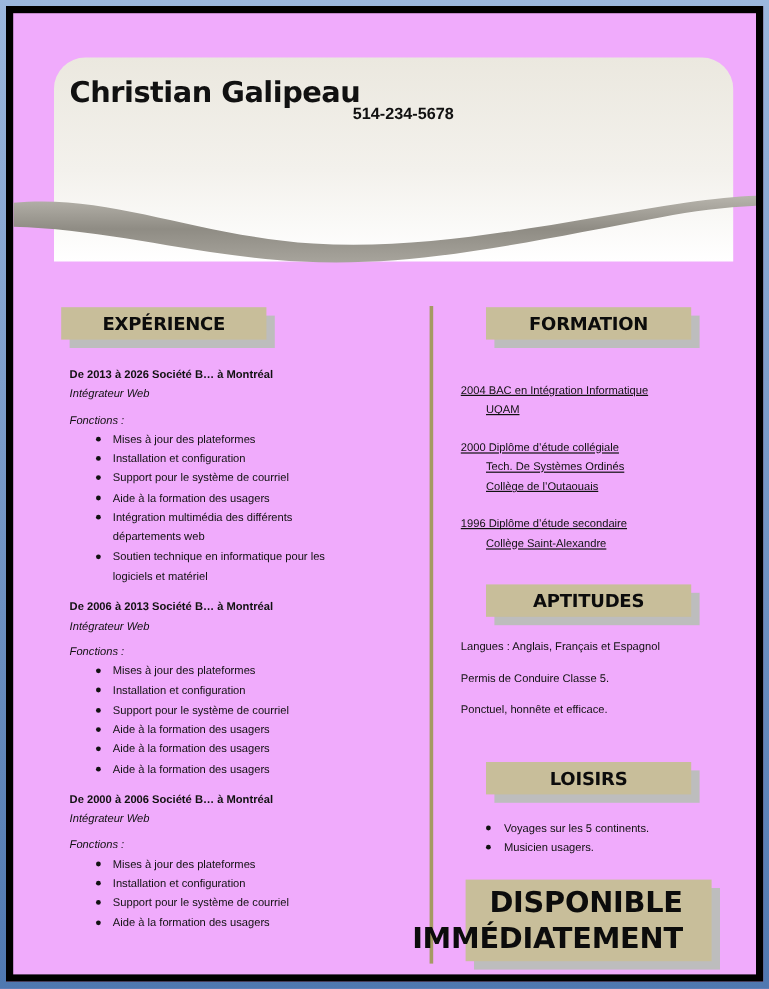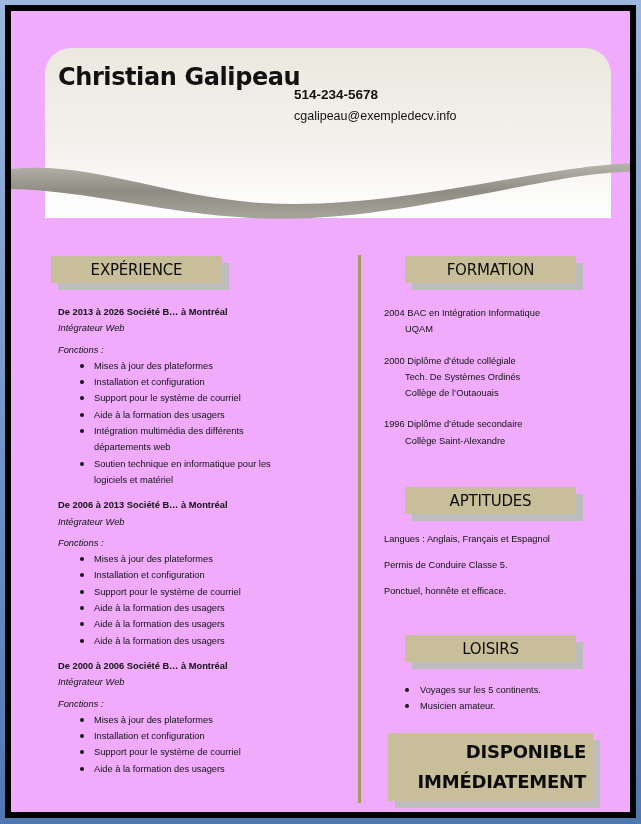--- a/index.html
+++ b/index.html
@@ -38,36 +38,36 @@
       letter-spacing: -0.4px;
     }
     .contact { position: absolute; left: 283px; font-family: "Liberation Sans", sans-serif; color: #111; }
     .addr { top: 55px; font-size: 12.5px; }
     .phone { top: 76px; font-size: 13.5px; font-weight: bold; }
     .email { top: 98px; font-size: 12.5px; }
 
     .banner {
       position: absolute; background: #c8be9a; color: #0c0c0c;
       box-shadow: 7px 7px 0 #bdbdbd;
-      font-family: "DejaVu Sans", sans-serif; font-weight: normal;
+      font-family: "DejaVu Sans", sans-serif; font-weight: bold;
       display: flex; align-items: center; justify-content: center;
     }
     .title-banner {
       left: 65px; top: 128px; width: 499px; height: 38px;
       font-size: 21px; font-weight: bold; letter-spacing: -0.2px;
     }
     .sec-banner { height: 27px; font-size: 15px; letter-spacing: -0.2px; }
     .sec-exp { left: 40px; top: 245px; width: 171px; }
     .sec-form { left: 394px; top: 245px; width: 171px; }
     .sec-apt { left: 394px; top: 476px; width: 171px; }
     .sec-loi { left: 394px; top: 624px; width: 171px; }
     .dispo {
       left: 377px; top: 722px; width: 205px; height: 68px;
       flex-direction: column; align-items: flex-end; justify-content: center;
-      padding-right: 7px; font-size: 18px; line-height: 30px;
+      padding-right: 24px; font-size: 24px; line-height: 30px;
       font-weight: bold; letter-spacing: -0.2px;
     }
 
     .divider {
       position: absolute; left: 347px; top: 244px; width: 3px; height: 548px;
       background: #a49a63;
     }
 
     .col { position: absolute; font-size: 9.3px; color: #111; line-height: 16.3px; font-family: "Liberation Sans", sans-serif; }
     .left-col { left: 47px; top: 293px; width: 290px; }
@@ -75,21 +75,21 @@
     .job-title { font-weight: bold; }
     .job-role { font-style: italic; margin-bottom: 5px; }
     .job-label { margin-bottom: 0; font-style: italic; }
     ul.bullets { list-style: none; margin-left: 22px; margin-bottom: 9px; }
     ul.bullets li { position: relative; padding-left: 14px; }
     ul.bullets li::before {
       content: ""; position: absolute; left: 0; top: 6px;
       width: 4px; height: 4px; border-radius: 50%; background: #111;
     }
 
-    .right-col { left: 373px; top: 294px; width: 230px; }
+    .right-col { left: 373px; top: 306px; width: 230px; text-decoration: underline; }
     .edu { margin-bottom: 15px; }
     .edu .sub { padding-left: 21px; }
     .apt-col { left: 373px; top: 520px; width: 230px; }
     .apt-col div { margin-bottom: 9.5px; }
     .loi-col { left: 394px; top: 671px; width: 200px; }
     .loi-col ul.bullets { margin-left: 0; }
     .loi-col ul.bullets li { padding-left: 15px; }
   </style>
 </head>
 <body>
@@ -105,21 +105,20 @@
         <stop offset="0" stop-color="#b8b5ad"></stop>
         <stop offset="0.5" stop-color="#8f8c84"></stop>
         <stop offset="1" stop-color="#a7a49c"></stop>
       </linearGradient>
     </defs>
     <path d="M0,158 C80,150 150,185 250,192 C350,198 450,175 560,158 C590,154 610,152 631,152 L631,160 C600,161 570,164 540,170 C430,190 340,212 240,207 C150,202 80,180 0,178 Z" fill="url(#wg)"></path>
   </svg>
 
   <div class="name">Christian Galipeau</div>
   <div class="contact phone">514-234-5678</div>
-  <div class="contact email">cgalipeau@exempledecv.info</div>
 
 
   <div class="banner sec-banner sec-exp">EXPÉRIENCE</div>
   <div class="banner sec-banner sec-form">FORMATION</div>
   <div class="banner sec-banner sec-apt">APTITUDES</div>
   <div class="banner sec-banner sec-loi">LOISIRS</div>
 
   <div class="divider"></div>
 
   <div class="col left-col">
@@ -180,21 +179,21 @@
 
   <div class="col apt-col">
     <div>Langues : Anglais, Français et Espagnol</div>
     <div>Permis de Conduire Classe 5.</div>
     <div>Ponctuel, honnête et efficace.</div>
   </div>
 
   <div class="col loi-col">
     <ul class="bullets">
       <li>Voyages sur les 5 continents.</li>
-      <li>Musicien amateur.</li>
+      <li>Musicien usagers.</li>
     </ul>
   </div>
 
   <div class="banner dispo">
     <div>DISPONIBLE</div>
     <div>IMMÉDIATEMENT</div>
   </div>
 </div>
 
 </body></html>

